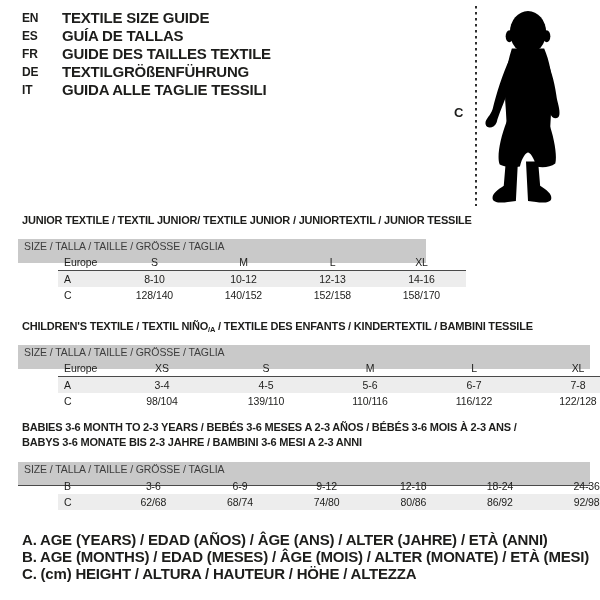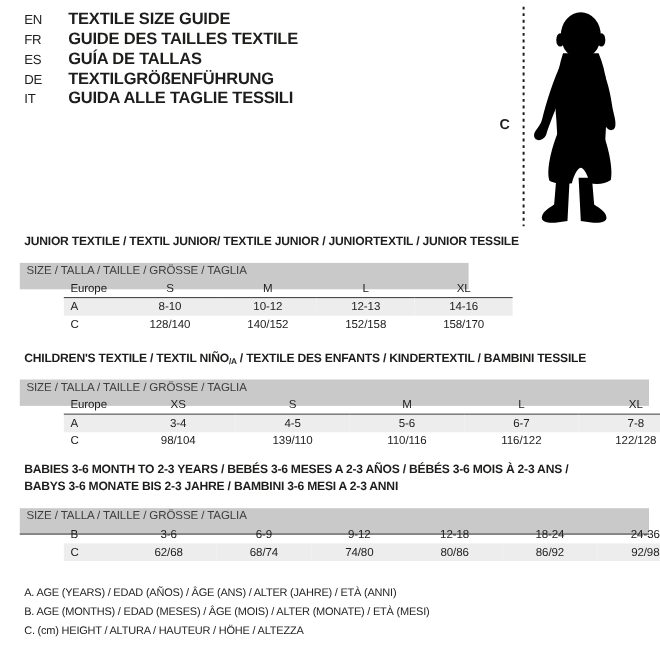--- a/index.html
+++ b/index.html
@@ -4,21 +4,21 @@
 <style>
   html,body{margin:0;padding:0;background:#fff;}
   #canvas{
     position:relative;width:600px;height:600px;background:var(--bg,#fff);
     font-family:"Liberation Sans",sans-serif;color:var(--text,#1d1d1b);
     overflow:hidden;
   }
   
   .lang-list{position:absolute;left:22px;top:9px;}
   .lang-row{display:flex;line-height:18px;}
-  .lang-code{width:40px;font-weight:normal;font-size:12px;letter-spacing:-0.2px;}
+  .lang-code{width:40px;font-weight:bold;font-size:12px;letter-spacing:-0.2px;}
   .lang-label{font-weight:bold;font-size:15px;letter-spacing:-0.2px;}
   
   .figure{position:absolute;left:440px;top:0;width:160px;height:215px;}
   .dash-line{position:absolute;left:34px;top:6px;}
   .height-label{position:absolute;left:14px;top:105px;font-weight:bold;font-size:13px;}
   .baby{position:absolute;left:41px;top:8px;}
   
   .tbl-title{position:absolute;left:22px;font-weight:bold;font-size:11px;letter-spacing:-0.2px;white-space:nowrap;}
   .tbl-title .subA{font-size:7.5px;vertical-align:-2px;}
   .size-bar{
@@ -30,39 +30,39 @@
   table.sz{position:absolute;left:18px;border-collapse:collapse;table-layout:fixed;margin-left:40px;}
   table.sz td,table.sz th{
     font-size:10.5px;font-weight:normal;height:16px;padding:0;
     text-align:center;vertical-align:middle;letter-spacing:-0.1px;
   }
   table.sz .lbl{text-align:left;padding-left:6px;}
   table.sz tr.hdr td{border-bottom:1.4px solid var(--rule,#4a4a4a);}
   table.sz tr.shade td{background:var(--row_shade,#ededed);}
   
   .footnotes{position:absolute;left:22px;top:531px;}
-  .footnote{font-weight:normal;font-size:10px;line-height:17px;letter-spacing:-0.2px;white-space:nowrap;}
+  .footnote{font-weight:bold;font-size:15px;line-height:17px;letter-spacing:-0.2px;white-space:nowrap;}
 </style>
 </head>
 <body>
 
 <div id="canvas" style="--text: #1d1d1b; --size_bar_bg: #c9c9c9; --size_bar_text: #3d3d3d; --row_shade: #ededed; --rule: #4a4a4a; --silhouette: #000000; --bg: #ffffff;">
 
   <div class="lang-list">
     <div class="lang-row">
       <span class="lang-code">EN</span>
       <span class="lang-label">TEXTILE SIZE GUIDE</span>
     </div>
     <div class="lang-row">
+      <span class="lang-code">ES</span>
+      <span class="lang-label">GUÍA DE TALLAS</span>
+    </div>
+    <div class="lang-row">
       <span class="lang-code">FR</span>
       <span class="lang-label">GUIDE DES TAILLES TEXTILE</span>
-    </div>
-    <div class="lang-row">
-      <span class="lang-code">ES</span>
-      <span class="lang-label">GUÍA DE TALLAS</span>
     </div>
     <div class="lang-row">
       <span class="lang-code">DE</span>
       <span class="lang-label">TEXTILGRÖßENFÜHRUNG</span>
     </div>
     <div class="lang-row">
       <span class="lang-code">IT</span>
       <span class="lang-label">GUIDA ALLE TAGLIE TESSILI</span>
     </div>
   </div>

